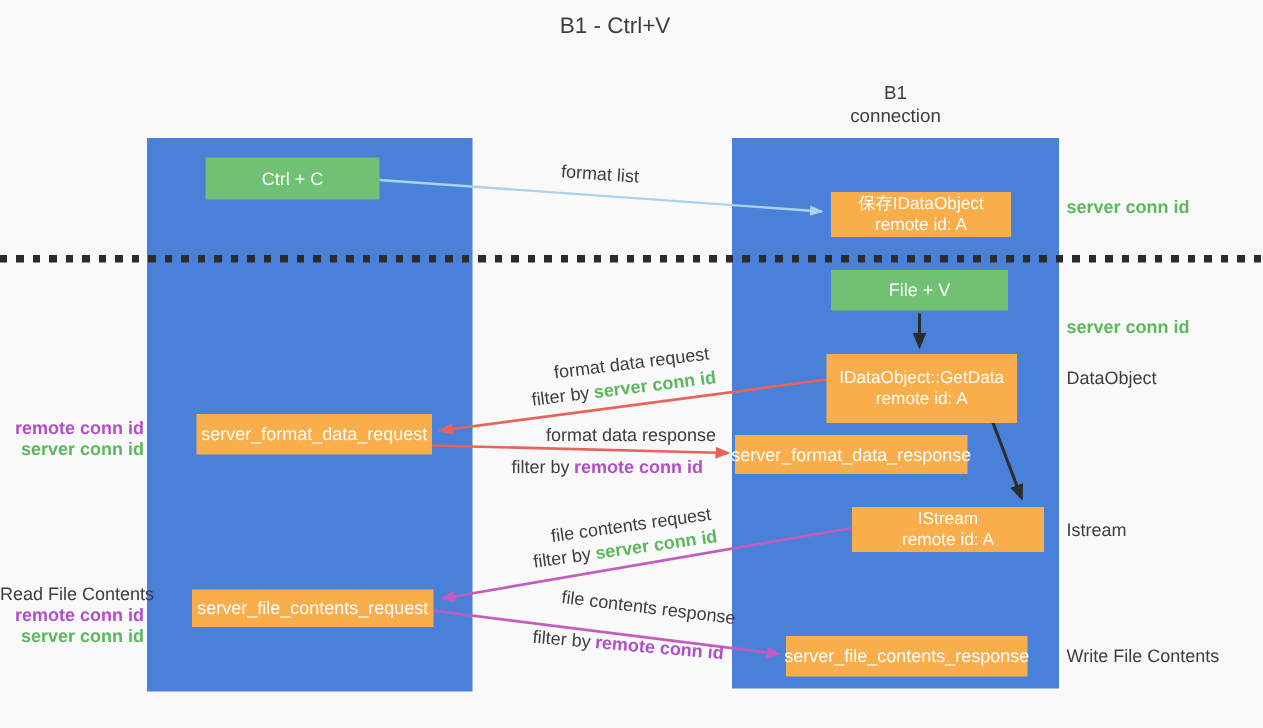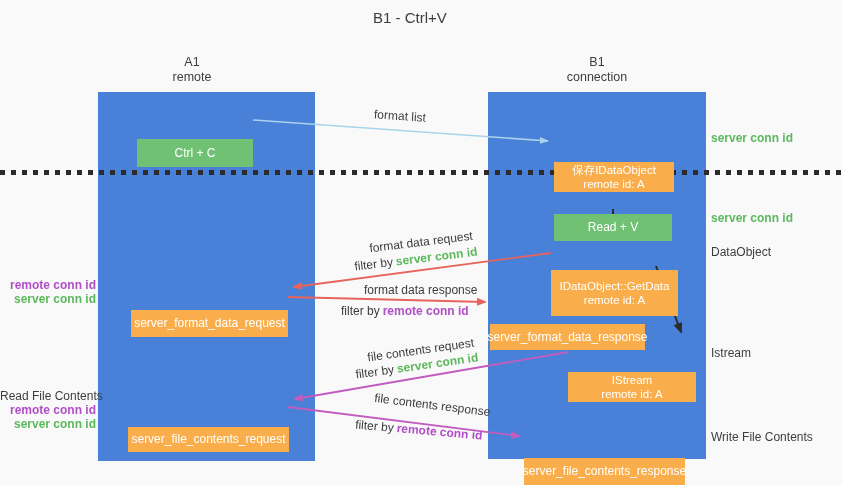--- a/index.html
+++ b/index.html
@@ -20,21 +20,21 @@
   }
   .lane { top: 92px; background: var(--lane-blue); }
   .dotted-divider {
     left: 0; top: 170px; width: 842px; height: 5px;
     background: repeating-linear-gradient(90deg,
       var(--arrow-black) 0 5px, transparent 5px 11px);
   }
   .box {
     display: flex; flex-direction: column; align-items: center;
     justify-content: center; color: #fff; text-align: center;
-    font-size: 12px; line-height: 1.22; white-space: nowrap; margin-top: 34px;
+    font-size: 12px; line-height: 1.22; white-space: nowrap;
   }
   .box.two { font-size: 11.5px; }
   .box.orange { background: var(--box-orange); }
   .box.green  { background: var(--box-green); }
   .flabel { font-size: 12px; white-space: nowrap; color: var(--text-dark); }
   .flabel .fb { margin-right: 3px; }
   .rot-m7 { transform: rotate(-7deg); }
   .rot-m8 { transform: rotate(-8deg); }
   .rot-p4 { transform: rotate(4deg); }
   .rot-p5 { transform: rotate(5deg); }
@@ -48,24 +48,20 @@
 </style>
 </head>
 <body>
 
 <div id="canvas">
 
   <div class="abs title">
     <div>B1 - Ctrl+V</div>
   </div>
 
-  <div class="abs lane-header" style="left:132px">
-    <div>A1</div>
-    <div>remote</div>
-  </div>
   <div class="abs lane-header" style="left:537px">
     <div>B1</div>
     <div>connection</div>
   </div>
 
   <div class="abs lane" style="left:98px;width:217px;height:369px"></div>
   <div class="abs lane" style="left:488px;width:218px;height:367px"></div>
 
   <div class="abs dotted-divider"></div>
 
@@ -101,21 +97,21 @@
   </div>
   <div class="abs box orange" style="left:131px;top:276px;width:157px;height:27px">
     <span>server_format_data_request</span>
   </div>
 
   <div class="abs box orange two" style="left:554px;top:128px;width:120px;height:30px">
     <span>保存IDataObject</span>
     <span>remote id: A</span>
   </div>
   <div class="abs box green" style="left:554px;top:180px;width:118px;height:27px">
-    <span>Read + V</span>
+    <span>File + V</span>
   </div>
   <div class="abs box orange two" style="left:551px;top:236px;width:127px;height:46px">
     <span>IDataObject::GetData</span>
     <span>remote id: A</span>
   </div>
   <div class="abs box orange" style="left:490px;top:290px;width:155px;height:26px">
     <span>server_format_data_response</span>
   </div>
   <div class="abs box orange two" style="left:568px;top:338px;width:128px;height:30px">
     <span>IStream</span>

